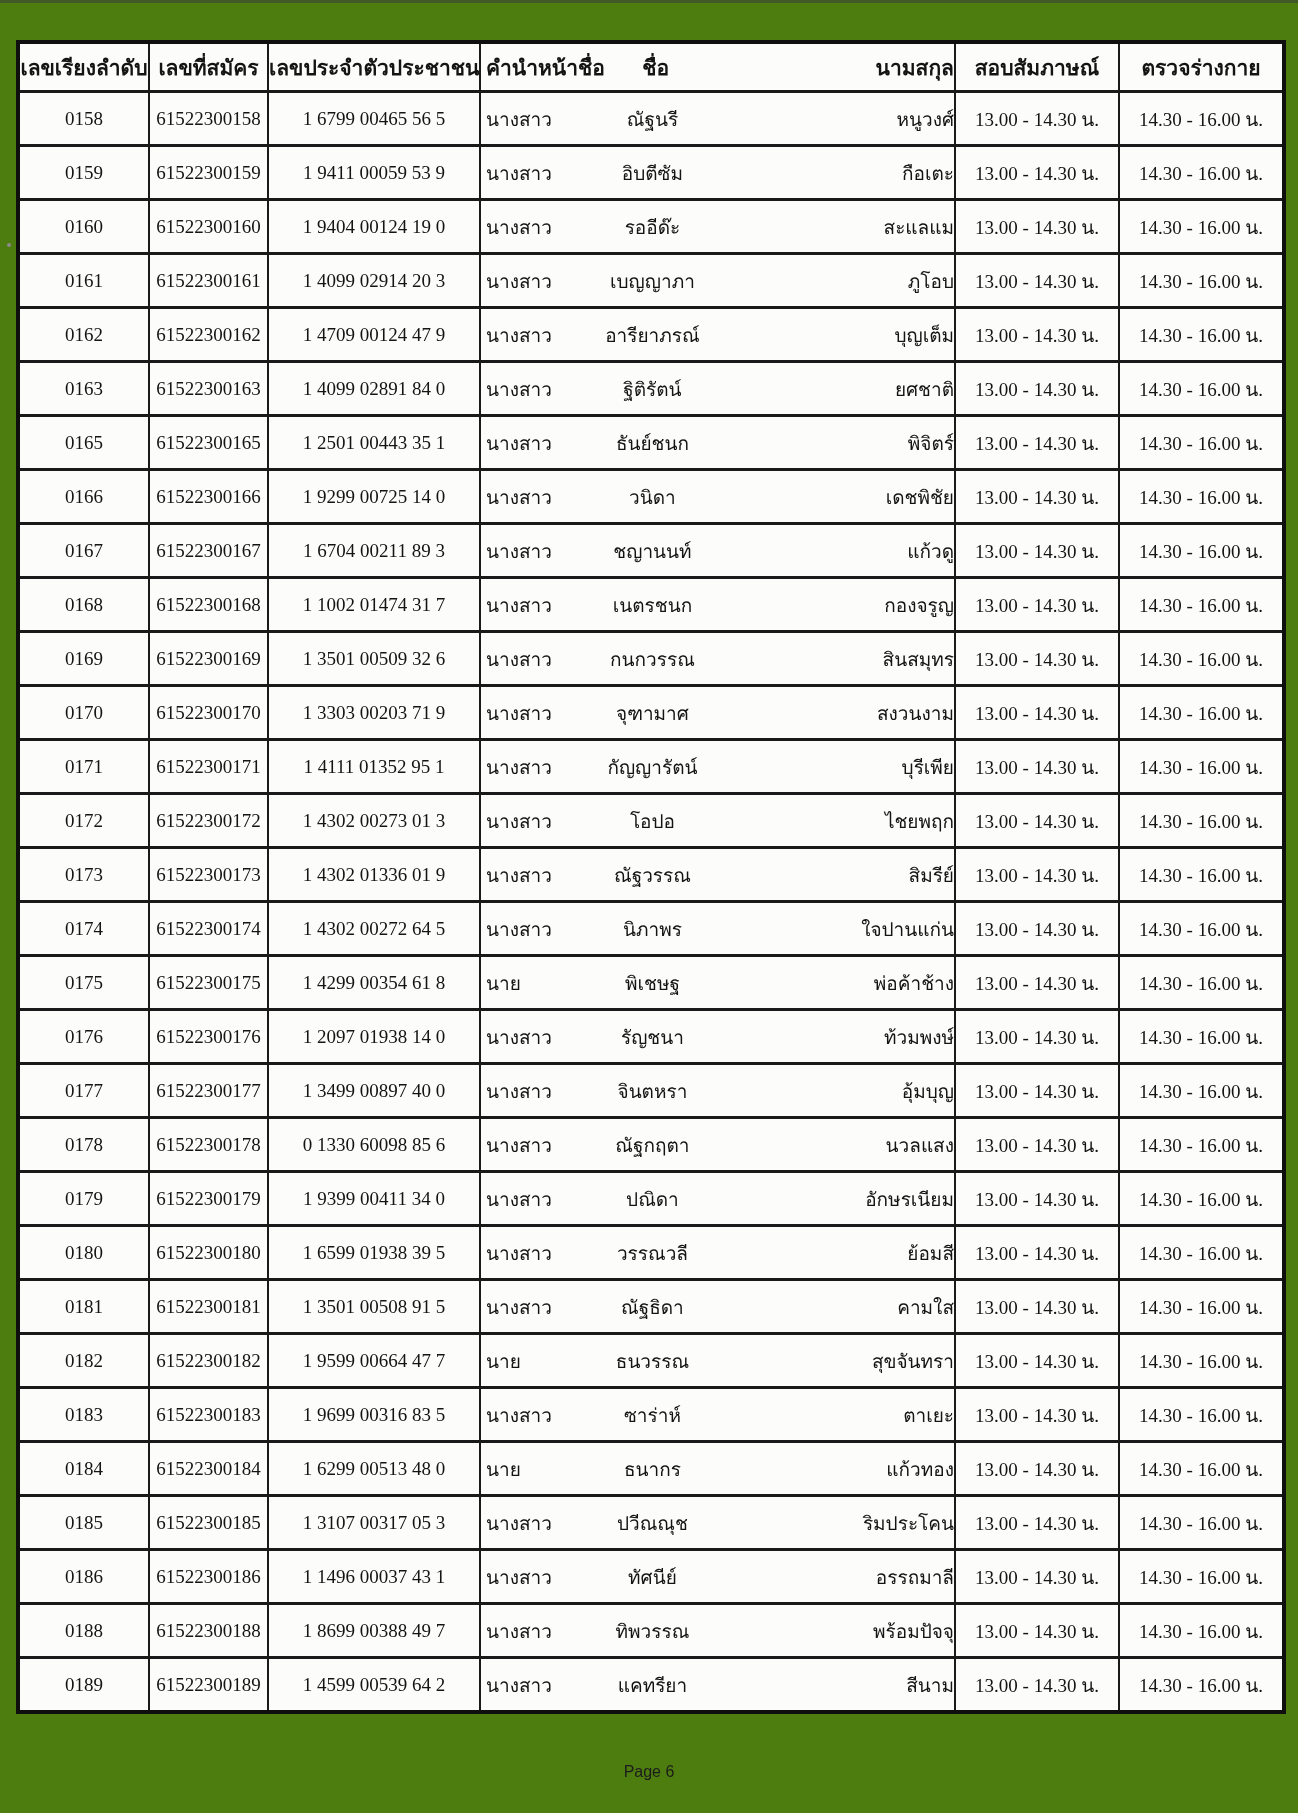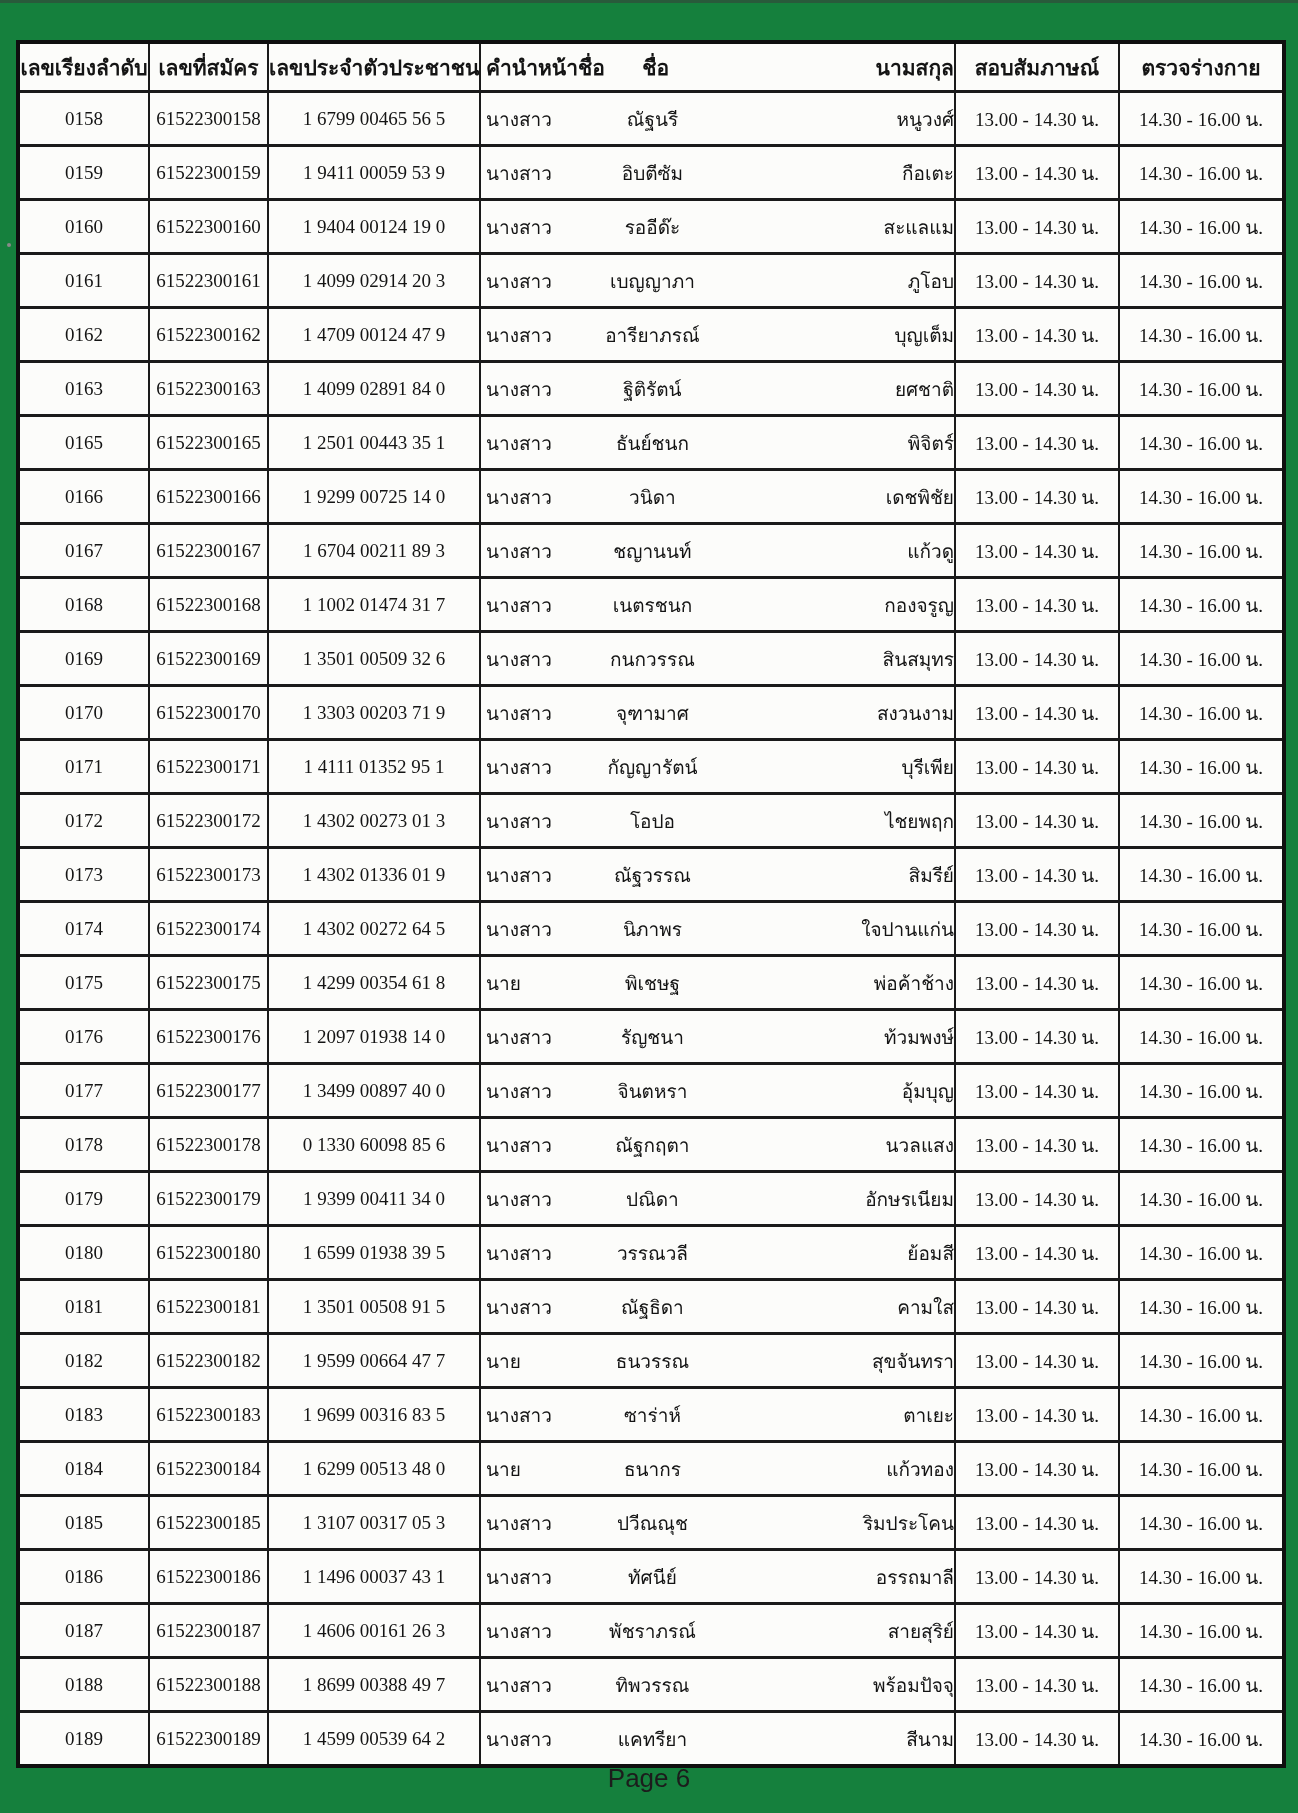--- a/index.html
+++ b/index.html
@@ -4,21 +4,21 @@
 <style>
   html,body{margin:0;padding:0;}
   body{
     width:1298px;height:1813px;
     background:#f6f6f2;
     font-family:"Liberation Serif","DejaVu Serif",serif;
     color:#141414;
     position:relative;
     overflow:hidden;
   }
-  .page{position:absolute;inset:0;background:#15803d;}
+  .page{position:absolute;inset:0;background:#4d7c0f;}
   .scan-edge-top{
     position:absolute;top:0;left:0;width:100%;height:3px;
     background:#3a3a3a;opacity:.55;
   }
   .scan-speck{
     position:absolute;left:7px;top:243px;width:4px;height:4px;
     background:#8a8a8a;border-radius:50%;
   }
   table.roster{
     position:absolute;left:16px;top:40px;
@@ -58,21 +58,21 @@
   .name-flex{display:flex;align-items:center;width:100%;}
   .name-flex .np{width:23%;padding-left:5px;text-align:left;}
   .name-flex .nf{width:27%;text-align:center;}
   .name-flex .nl{width:50%;padding-left:12px;text-align:right;}
   thead .name-flex{font-weight:bold;}
   .time-cell{text-align:center;letter-spacing:0;}
   .footer{
     position:absolute;left:0;top:1763px;width:100%;
     text-align:center;
     font-family:"Liberation Sans","DejaVu Sans",sans-serif;
-    font-size:26px;color:#1c1c1c;
+    font-size:16px;color:#1c1c1c;
   }
 </style>
 </head>
 <body>
 
 <div class="page">
   <div class="scan-edge-top"></div>
   <div class="scan-speck"></div>
 
   <table class="roster">
@@ -515,34 +515,20 @@
       <div class="name-flex">
         <span class="np">นางสาว</span>
         <span class="nf">ทัศนีย์</span>
         <span class="nl">อรรถมาลี</span>
       </div>
     </td>
     <td class="time-cell">13.00 - 14.30 น.</td>
     <td class="time-cell">14.30 - 16.00 น.</td>
   </tr>
 
-  <tr>
-    <td class="cell-center">0187</td>
-    <td class="cell-center">61522300187</td>
-    <td class="cell-center">1 4606 00161 26 3</td>
-    <td>
-      <div class="name-flex">
-        <span class="np">นางสาว</span>
-        <span class="nf">พัชราภรณ์</span>
-        <span class="nl">สายสุริย์</span>
-      </div>
-    </td>
-    <td class="time-cell">13.00 - 14.30 น.</td>
-    <td class="time-cell">14.30 - 16.00 น.</td>
-  </tr>
 
   <tr>
     <td class="cell-center">0188</td>
     <td class="cell-center">61522300188</td>
     <td class="cell-center">1 8699 00388 49 7</td>
     <td>
       <div class="name-flex">
         <span class="np">นางสาว</span>
         <span class="nf">ทิพวรรณ</span>
         <span class="nl">พร้อมปัจจุ</span>

